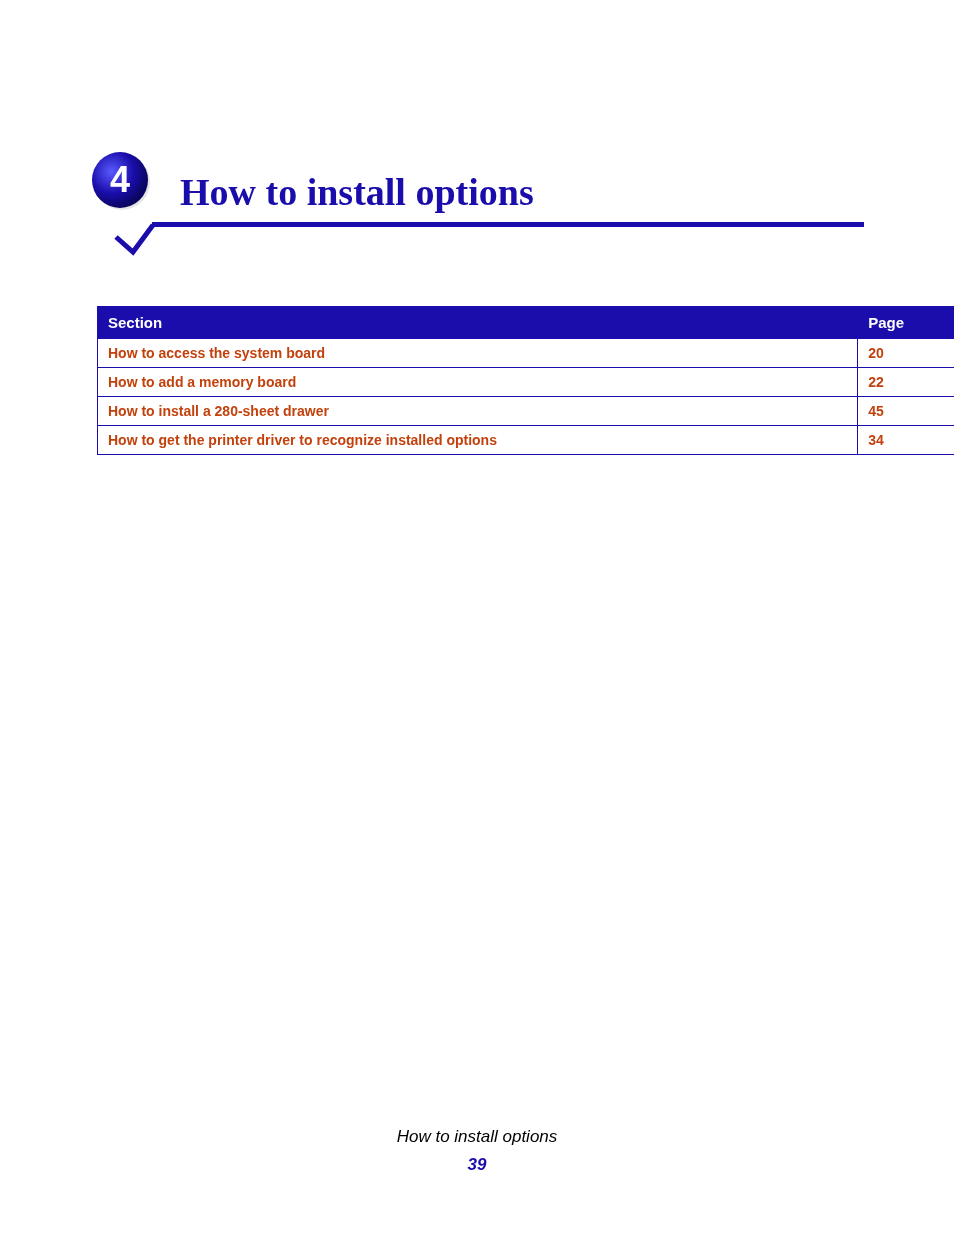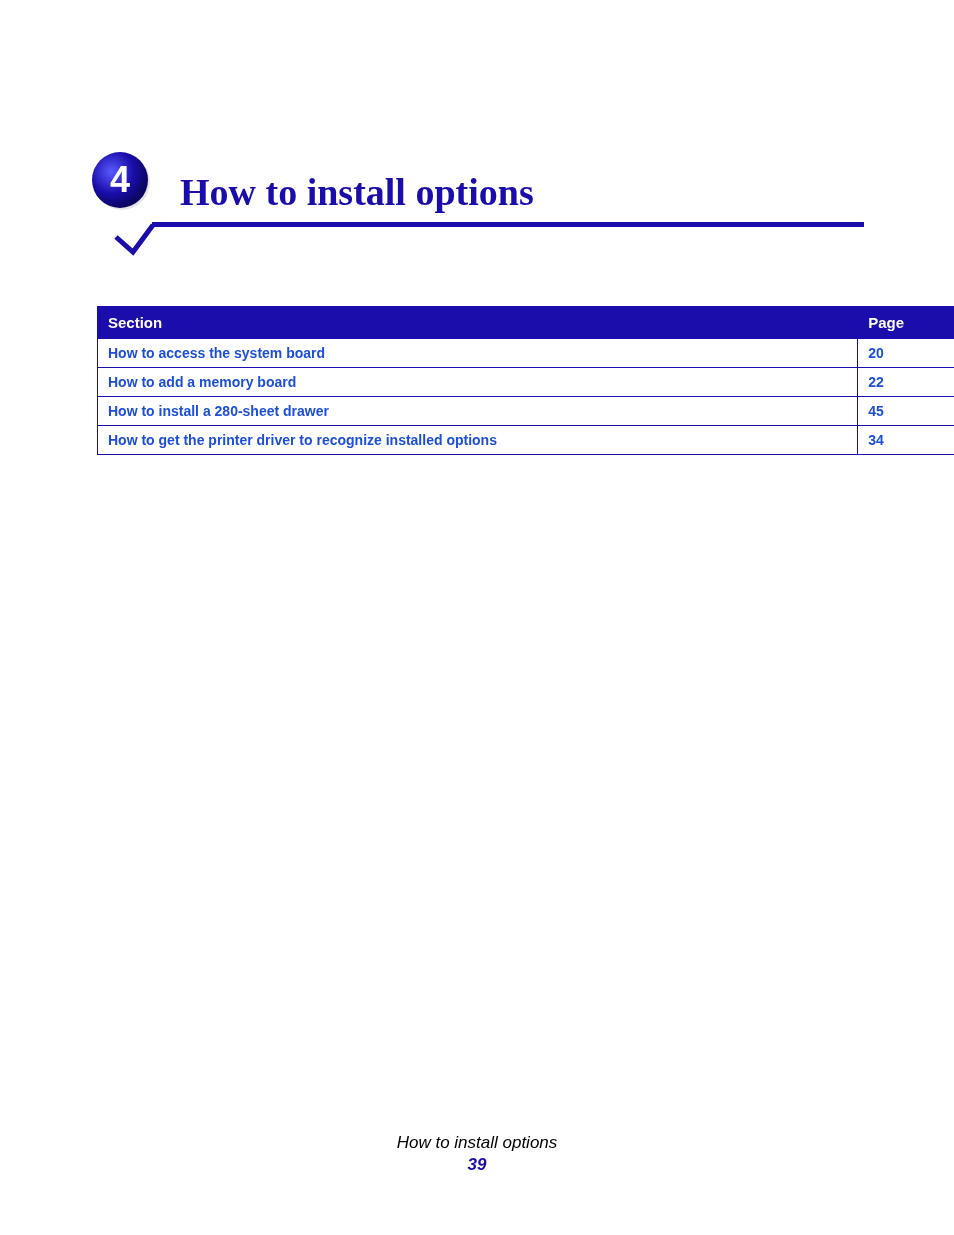--- a/index.html
+++ b/index.html
@@ -67,21 +67,21 @@
       font-size: 15px;
     }
     .toc-table td {
       padding: 6px 10px;
       border: 1px solid #1a0dab;
       color: #1a0dab;
       font-weight: bold;
       font-size: 14px;
     }
     .toc-table td a {
-      color: #1d4ed8;
+      color: #c2410c;
       text-decoration: none;
     }
     .col-section {
       width: 84%;
     }
     .col-page {
       width: 16%;
     }
     .page-footer {
       position: absolute;
@@ -93,21 +93,21 @@
     .footer-title {
       font-style: italic;
       font-size: 17px;
       color: #000000;
     }
     .footer-page-number {
       font-style: italic;
       font-weight: bold;
       font-size: 17px;
       color: #1a0dab;
-      margin-top: 2px;
+      margin-top: 8px;
     }
   </style>
 </head>
 <body>
 
 <div class="chapter-header">
   <div class="chapter-badge">
     <svg width="70" height="70" viewBox="0 0 70 70">
       <defs>
         <radialGradient id="badge-grad" cx="35%" cy="35%" r="65%">

